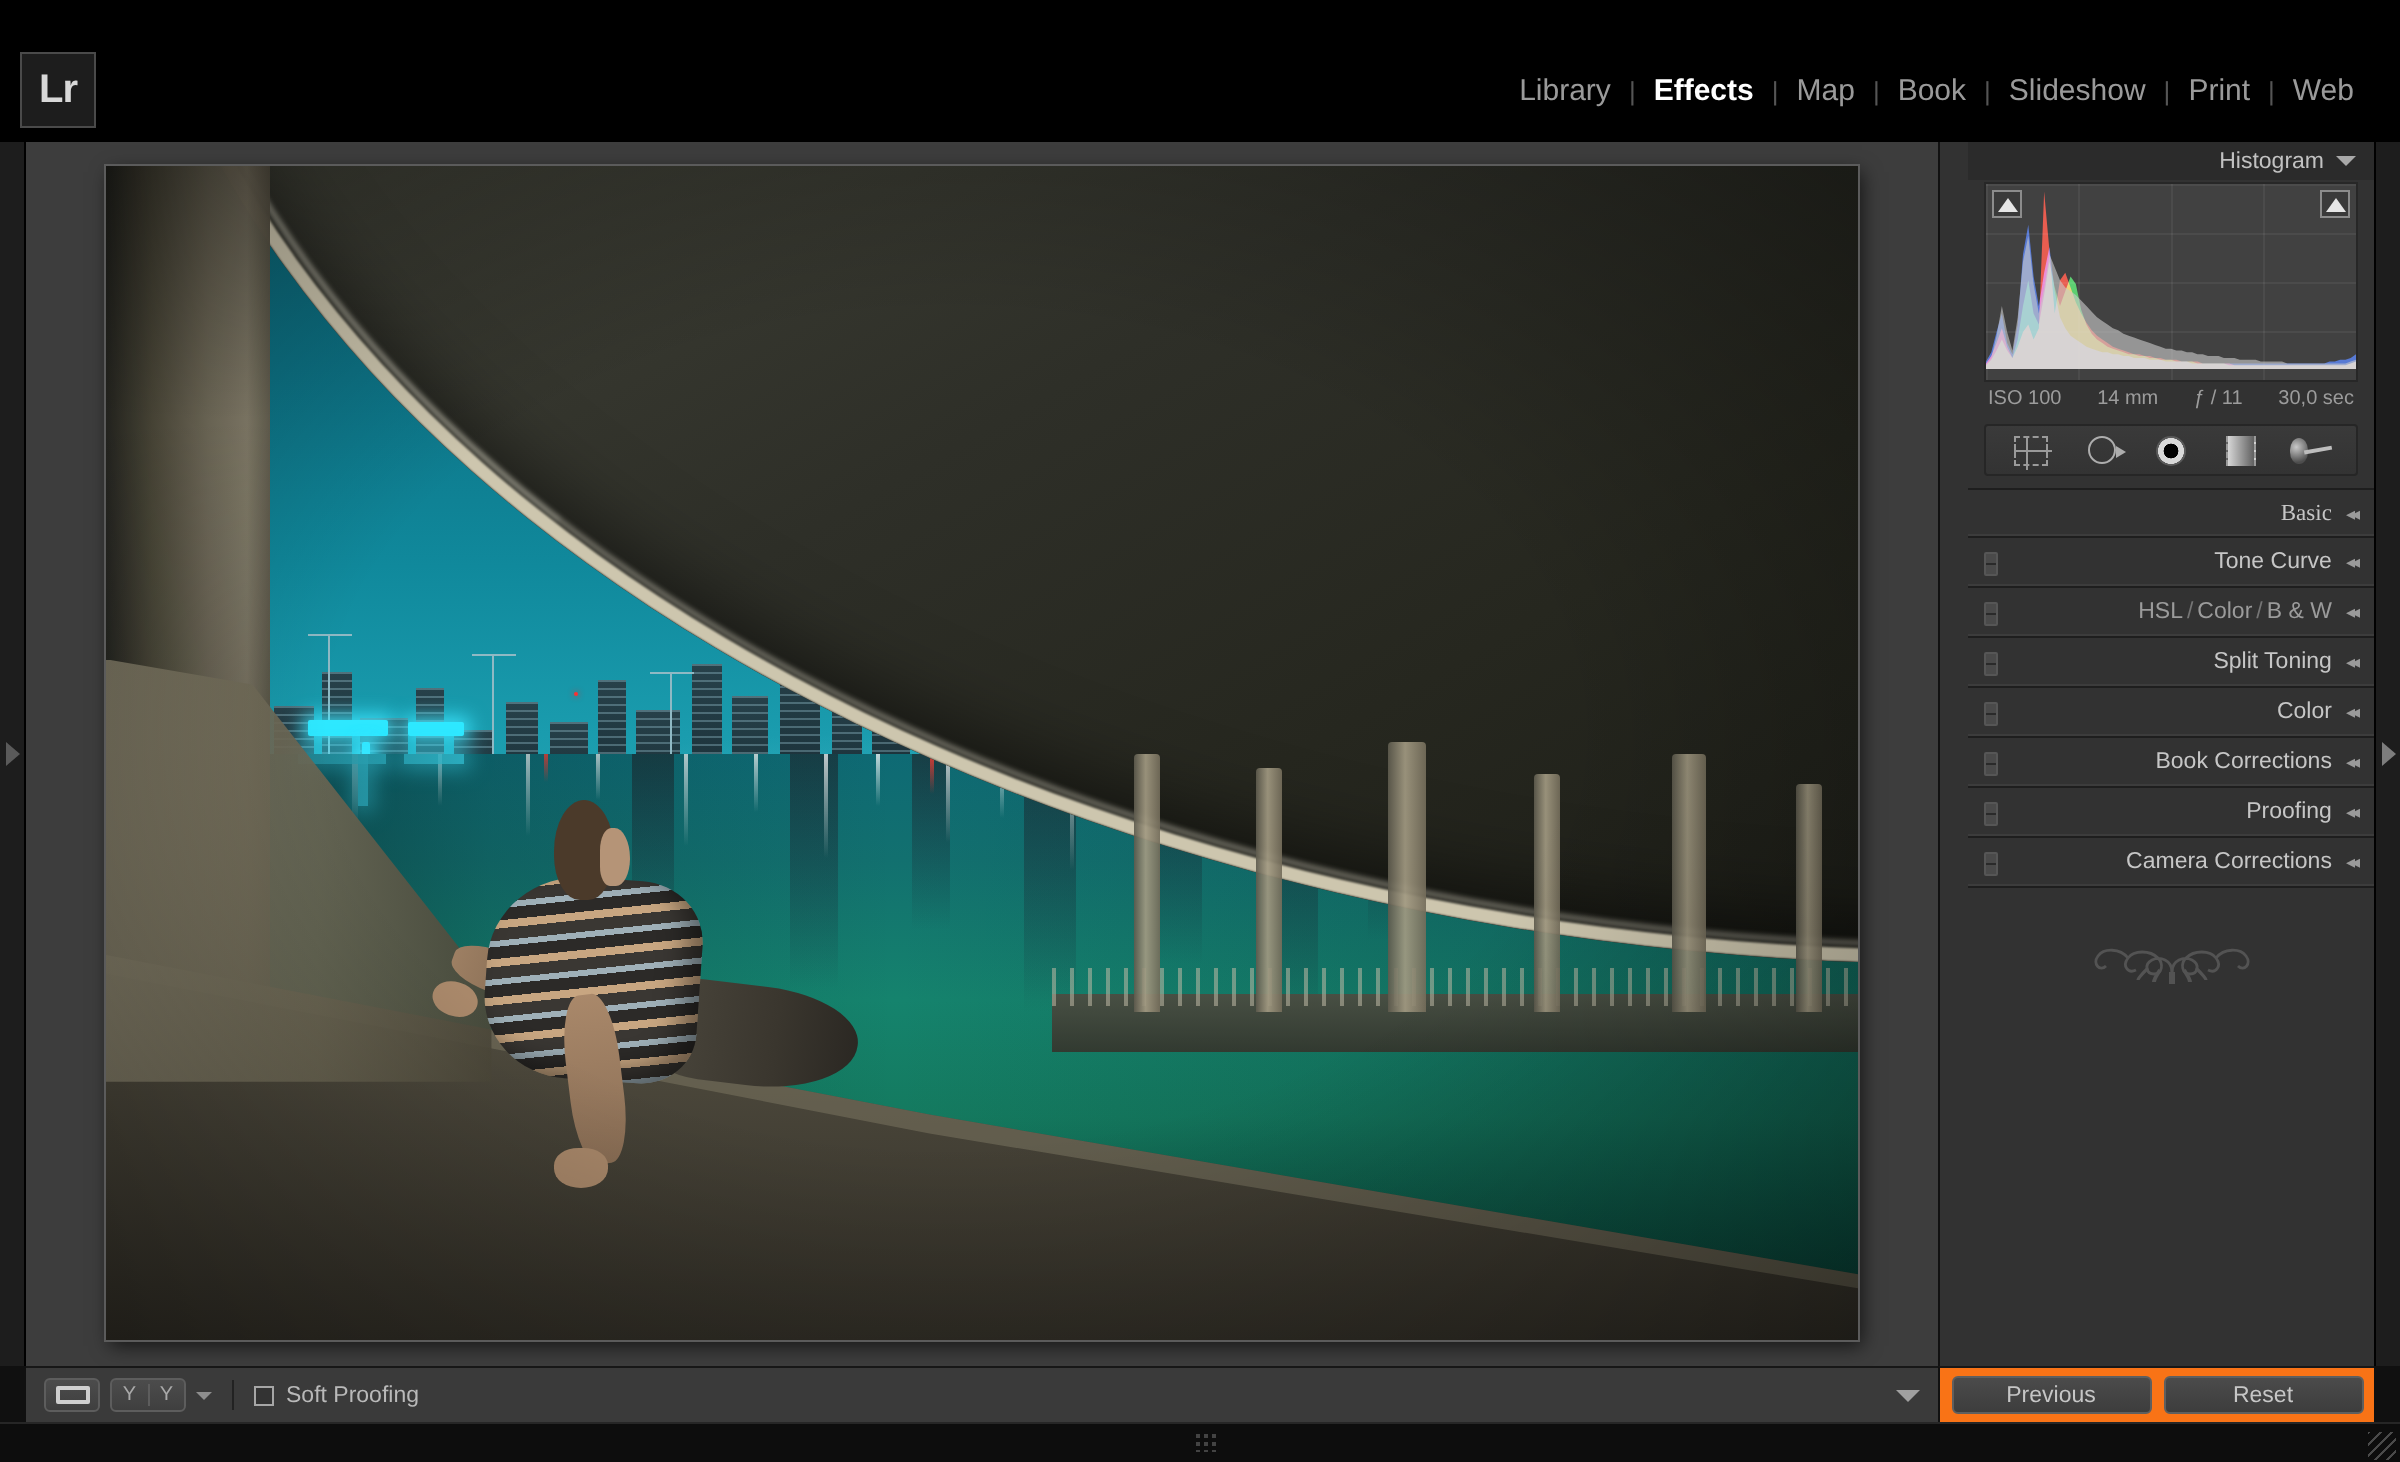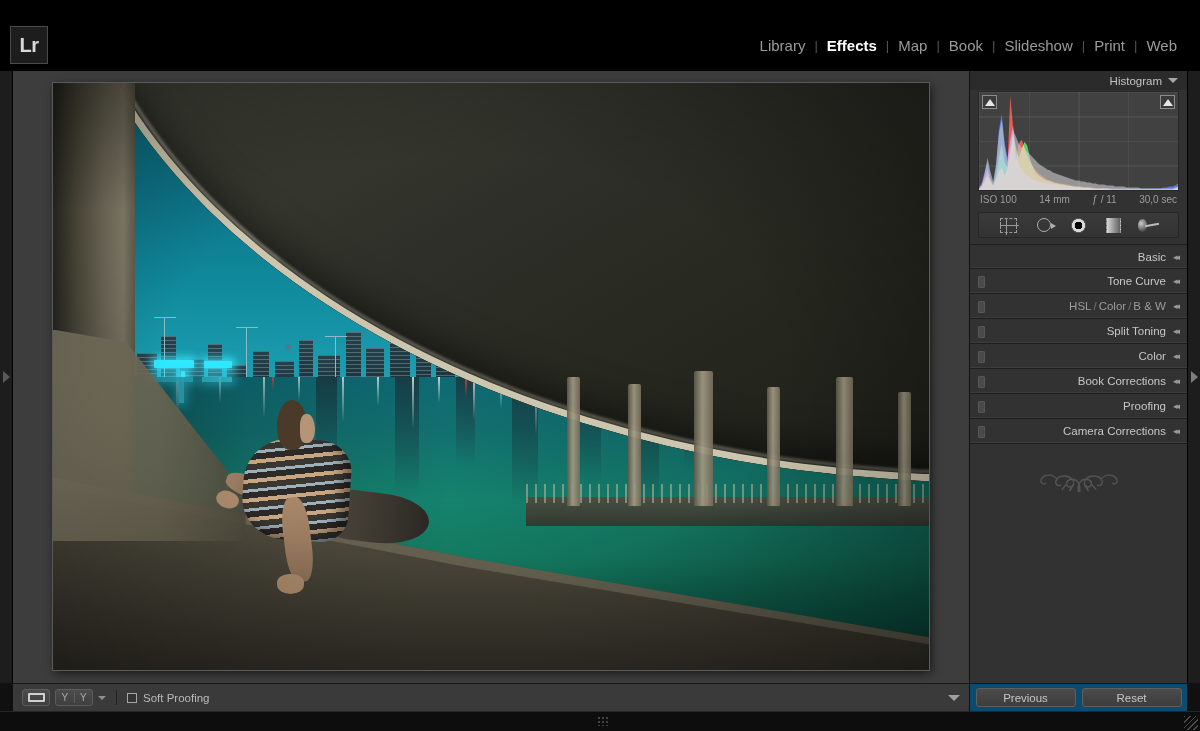--- a/index.html
+++ b/index.html
@@ -317,21 +317,21 @@
   .tb-label { font-size: 11.5px; color: #b9b9b9; }
   .tb-right-caret {
     margin-left: auto; width: 0; height: 0;
     border-left: 6px solid transparent; border-right: 6px solid transparent;
     border-top: 6px solid #a0a0a0;
   }
 
   
   .right-panel {
     position: absolute; left: 969px; top: 0; width: 218px; height: 612px;
-    background: #323232; border-left: 1px solid #111;
+    background: #323232; border-left: 1px solid #111; padding-left: 14px;
   }
   .panel-header {
     height: 19px; display: flex; align-items: center; justify-content: flex-end;
     padding-right: 9px; gap: 6px;
     background: #2b2b2b;
   }
   .panel-header-title { font-size: 11.5px; color: #c2c2c2; }
   .hdr-caret {
     width: 0; height: 0;
     border-left: 5px solid transparent; border-right: 5px solid transparent;
@@ -409,21 +409,21 @@
 
   
   .panel-list { margin-top: 6px; }
   .panel-row {
     position: relative; height: 25px;
     display: flex; align-items: center; justify-content: flex-end;
     padding-right: 9px; gap: 7px;
     border-bottom: 1px solid #1e1e1e;
     box-shadow: inset 0 -1px 0 #3c3c3c;
   }
-  .panel-row:first-child { border-top: 1px solid #1e1e1e; }
+  .panel-row:first-child { border-top: 1px solid #1e1e1e; font-family: Liberation Serif, serif; }
   .panel-row .switch {
     position: absolute; left: 8px; top: 7px;
     width: 7px; height: 12px;
     background: linear-gradient(to bottom, #4a4a4a 0 46%, #2a2a2a 46% 54%, #4a4a4a 54% 100%);
     border: 1px solid #565656; border-radius: 1px;
   }
   .panel-title { font-size: 11.5px; color: #c6c6c6; }
   .panel-title.dim { color: #9b9b9b; }
   .panel-title .sepc { color: #757575; margin: 0 2px; }
   .panel-arrow { color: #9a9a9a; font-size: 9px; letter-spacing: -2px; }
@@ -431,21 +431,21 @@
   
   .ornament {
     margin-top: 16px; height: 34px;
     display: flex; align-items: center; justify-content: center;
     opacity: .55;
   }
 
   
   .rp-buttons {
     position: absolute; left: 969px; top: 612px; width: 218px; height: 28px;
-    background: #0c4a6e; border-top: 1px solid #171717; border-left: 1px solid #111;
+    background: #f97316; border-top: 1px solid #171717; border-left: 1px solid #111;
     display: flex; align-items: center; justify-content: center; gap: 6px;
   }
   .rp-btn {
     width: 100px; height: 19px;
     background: linear-gradient(to bottom, #4b4b4b, #3d3d3d);
     border: 1px solid #5f5f5f; border-radius: 3px;
     display: flex; align-items: center; justify-content: center;
     font-size: 11.5px; color: #c6c6c6;
   }
 

